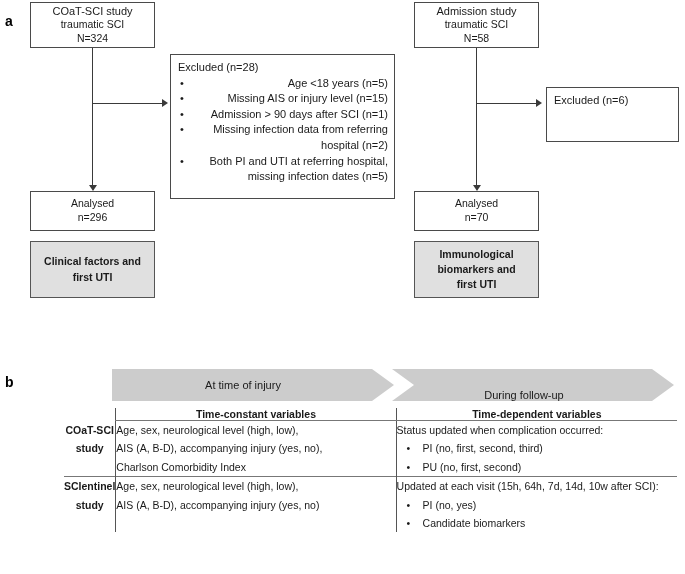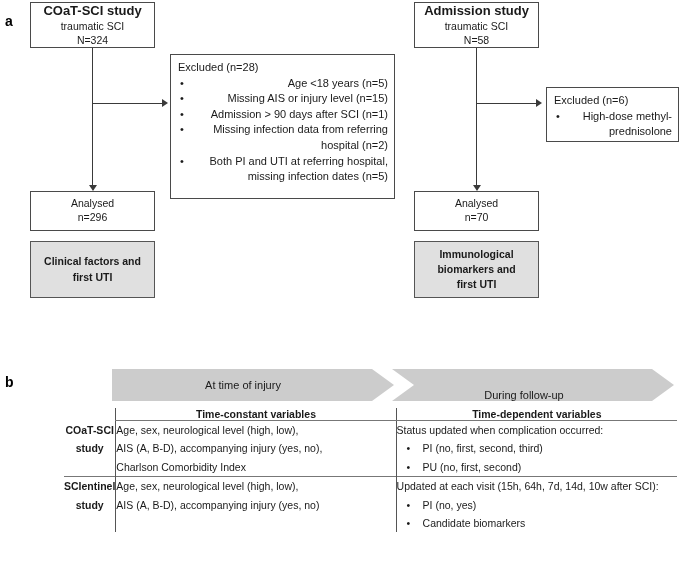--- a/index.html
+++ b/index.html
@@ -36,22 +36,22 @@
     font-size: 10.5px;
     line-height: 1.33;
     text-align: center;
     display: flex;
     flex-direction: column;
     align-items: center;
     justify-content: center;
     padding: 3px 4px;
   }
   .flow-box .ttl {
-    font-weight: bold;
-    font-size: 13px;
+    font-weight: normal;
+    font-size: 11px;
   }
   .flow-box.shaded {
     background: #e0e0e0;
     border: 1.3px solid #555555;
     font-weight: bold;
     font-size: 10.5px;
     line-height: 1.45;
   }
   .flow-box.excl {
     text-align: right;
@@ -231,23 +231,20 @@
 </div>
 
 <div class="vline" style="left:476px; top:48px; height:139px;"></div>
 <div class="arrow-down" style="left:472.5px; top:185px;"></div>
 
 <div class="hline" style="left:476px; top:103px; width:62px;"></div>
 <div class="arrow-right" style="left:536px; top:99px;"></div>
 
 <div class="flow-box excl" id="sci-excluded" style="left:546px; top:87px; width:133px; height:55px;">
   <div class="excl-head">Excluded (n=6)</div>
-  <ul class="excl-list">
-    <li>High-dose methyl-prednisolone</li>
-  </ul>
 </div>
 
 <div class="flow-box" id="sci-analysed" style="left:414px; top:191px; width:125px; height:40px;">
   <span>Analysed</span>
   <span>n=70</span>
 </div>
 
 <div class="flow-box shaded" id="sci-outcome" style="left:414px; top:241px; width:125px; height:57px;">
   <span>Immunological</span>
   <span>biomarkers and</span>

